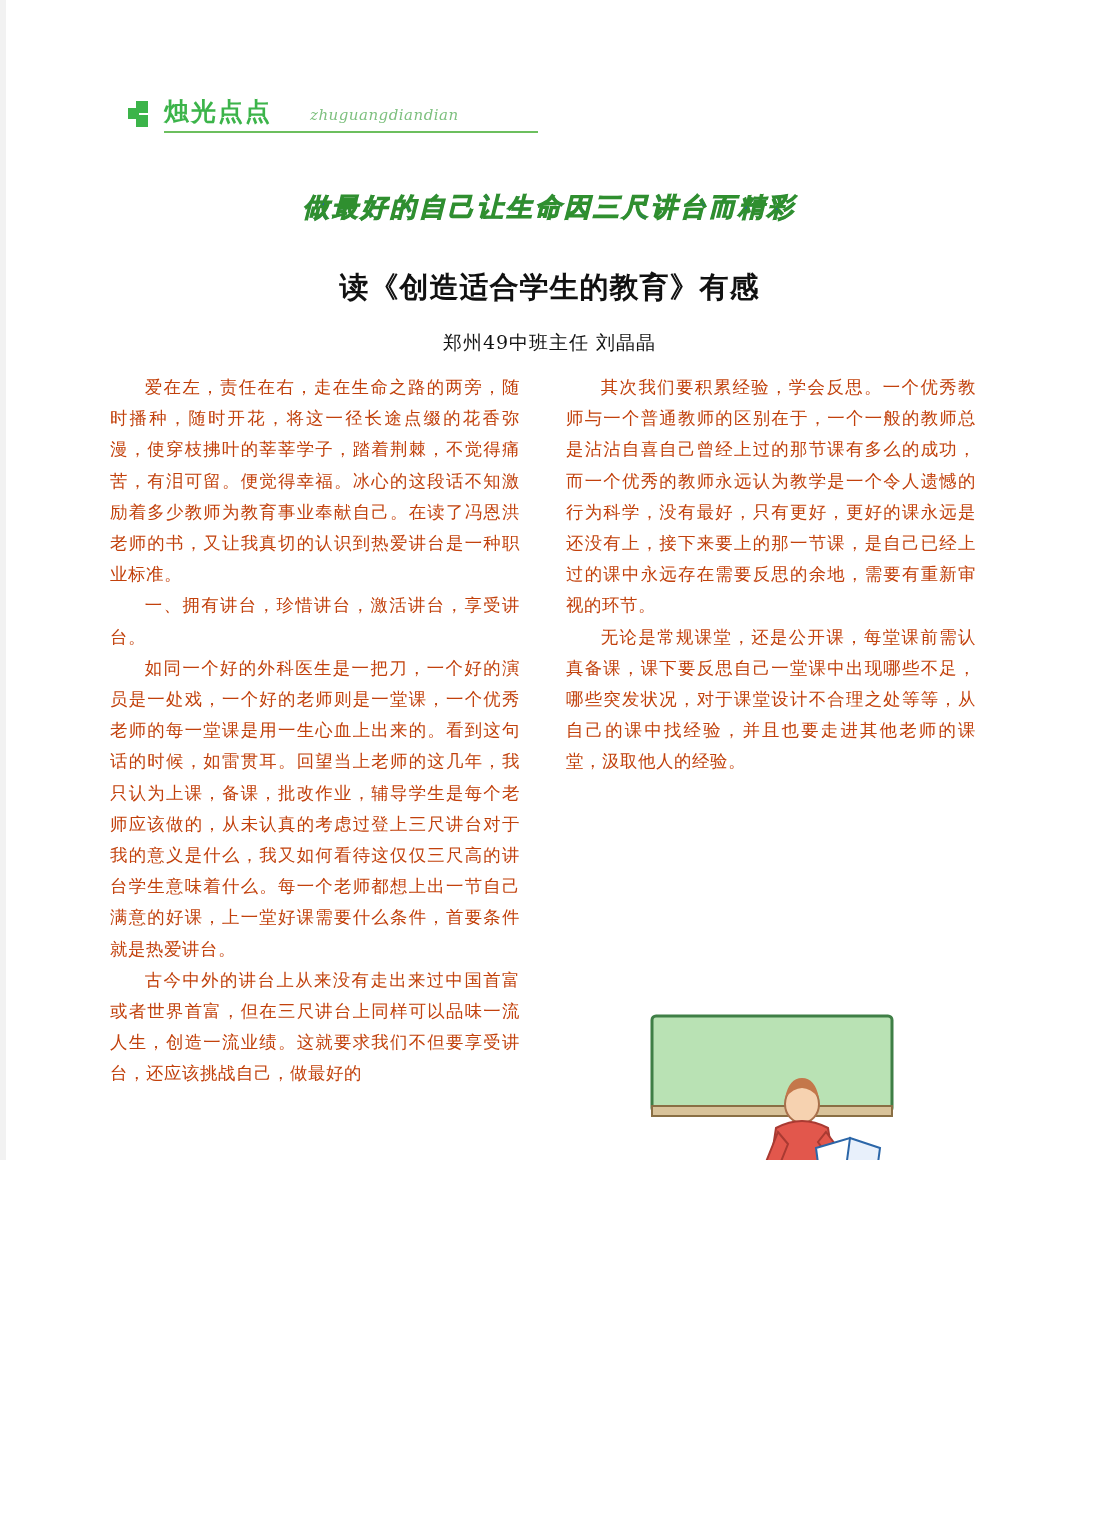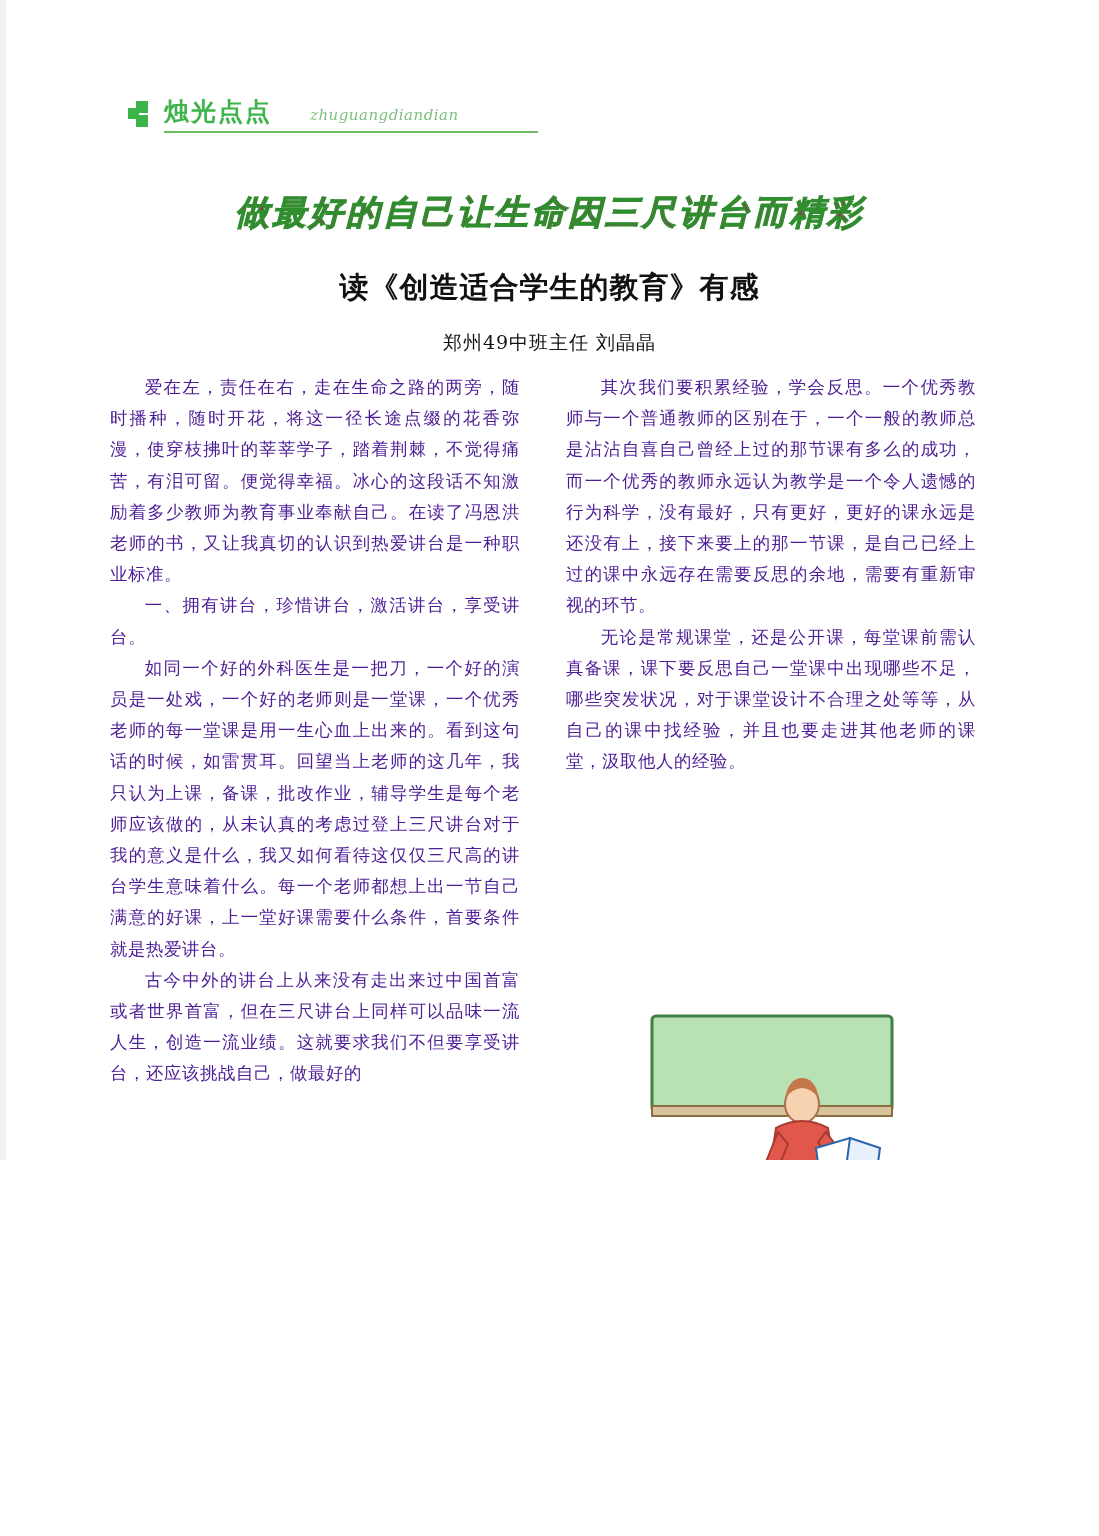--- a/index.html
+++ b/index.html
@@ -69,25 +69,25 @@
     background: #6cbf5e;
   }
   
   .main-title {
     position: absolute;
     left: 0;
     top: 190px;
     width: 1099px;
     text-align: center;
     font-family: "DejaVu Sans", sans-serif;
-    font-size: 34px;
+    font-size: 26px;
     font-weight: bold;
     font-style: italic;
     letter-spacing: 3px;
-    color: #be185d;
+    color: #1d4ed8;
     -webkit-text-stroke: 1px #2f8f2f;
     text-shadow: 2px 2px 0 #ffffff;
   }
   .sub-title {
     position: absolute;
     left: 0;
     top: 268px;
     width: 1099px;
     text-align: center;
     font-family: Liberation Mono, monospace;
@@ -107,21 +107,21 @@
     color: #111111;
     letter-spacing: 1px;
   }
   
   .col {
     position: absolute;
     top: 372px;
     width: 410px;
     font-size: 17.4px;
     line-height: 31.2px;
-    color: #4c1d95;
+    color: #c2410c;
     text-align: justify;
     text-justify: inter-character;
     letter-spacing: 0.6px;
   }
   .col-left  { left: 110px; }
   .col-right { left: 566px; }
   .col p {
     margin: 0;
     text-indent: 2em;
   }

